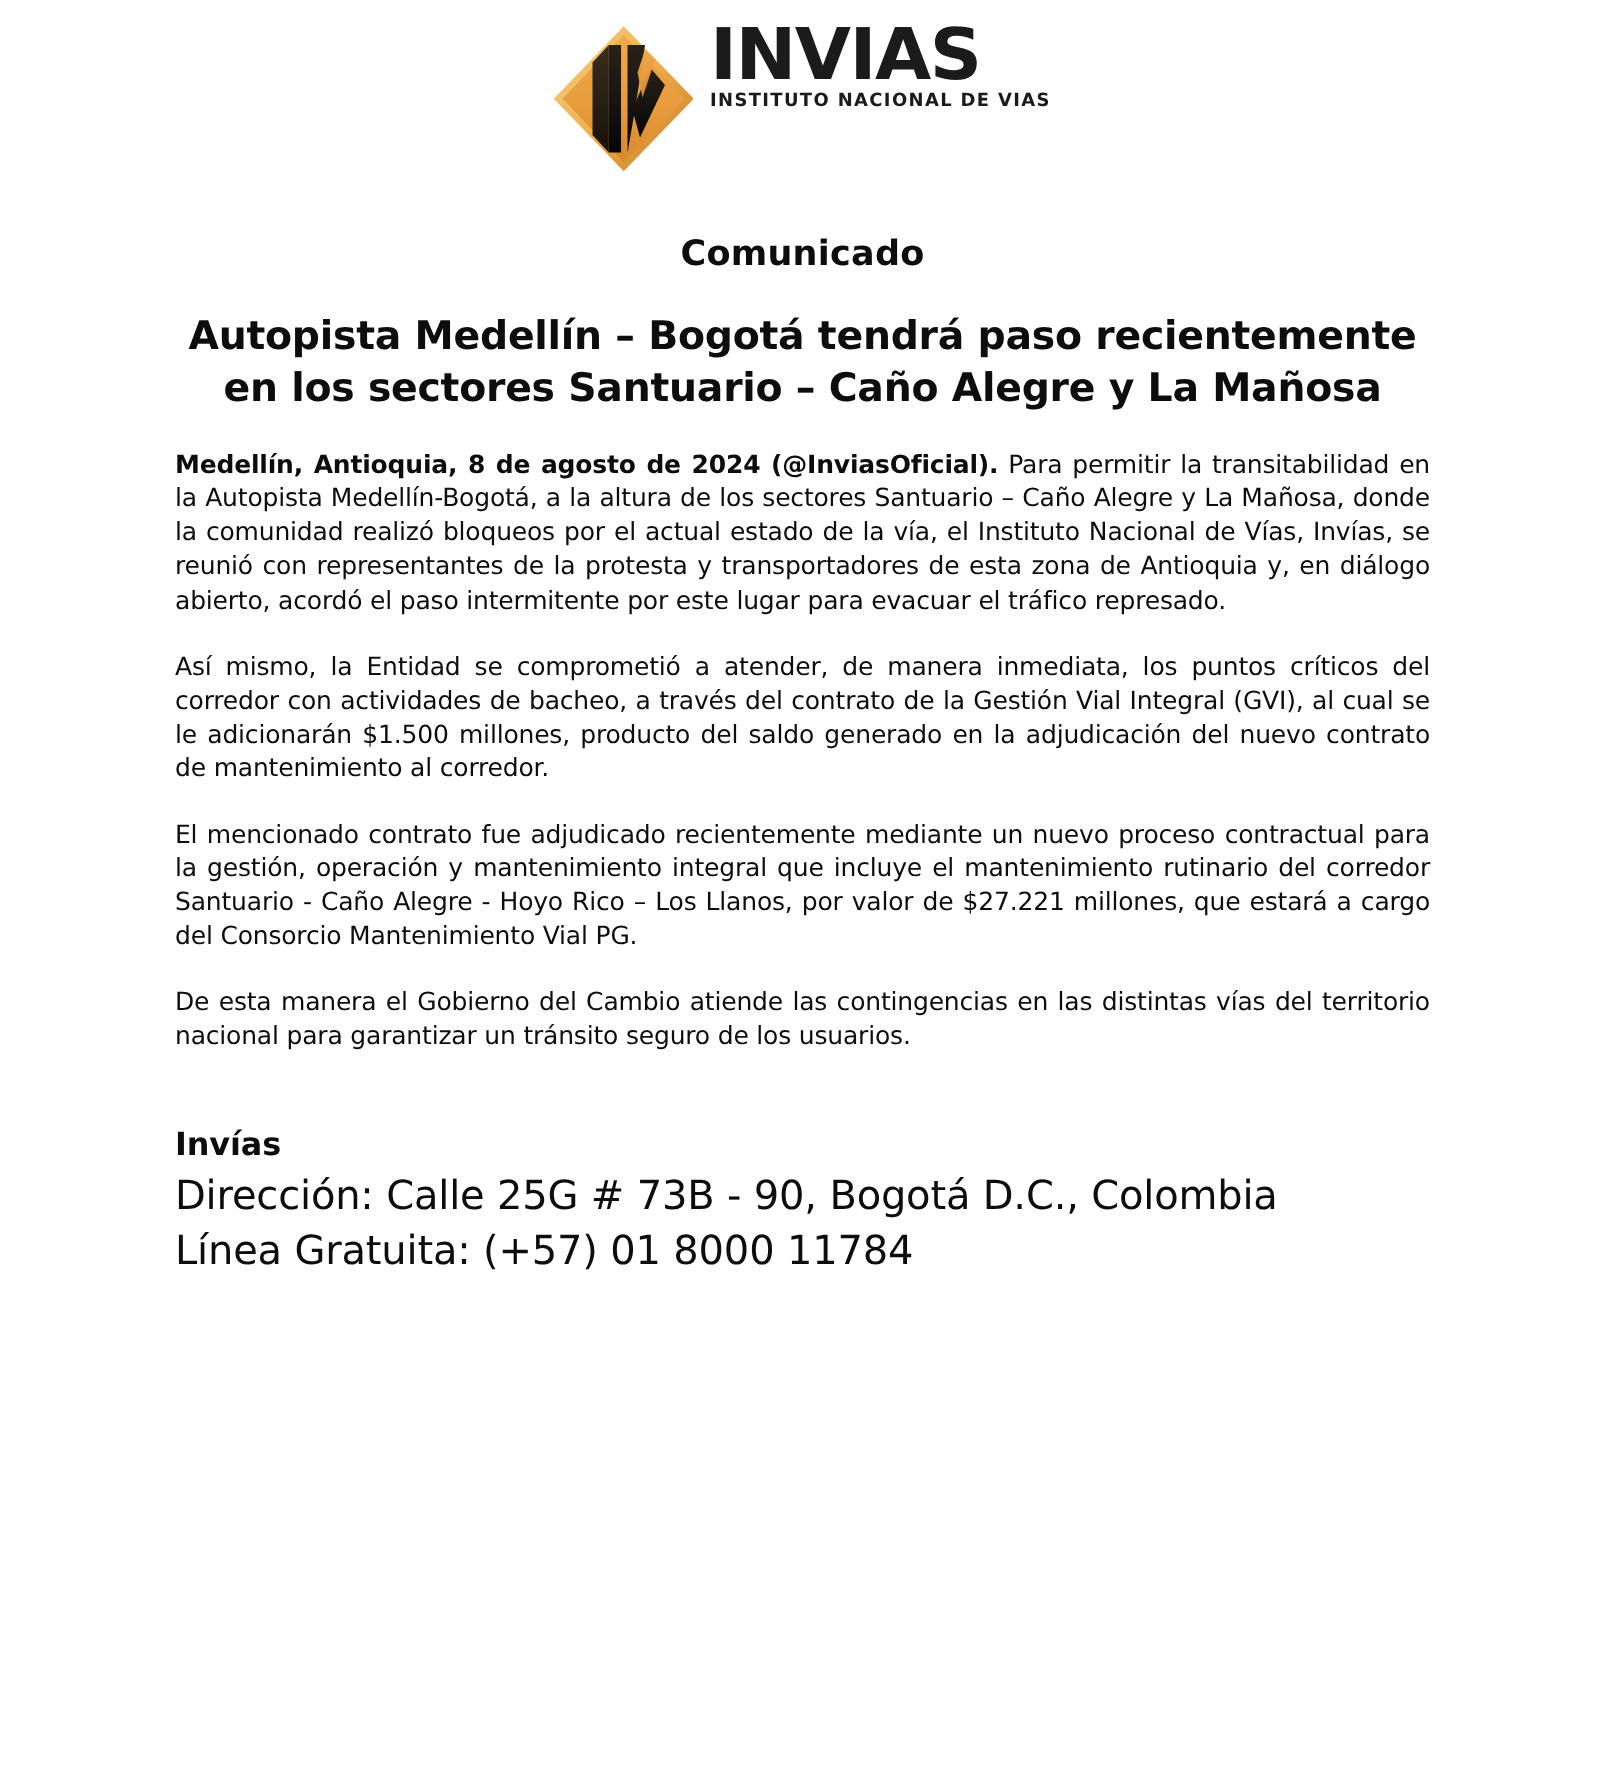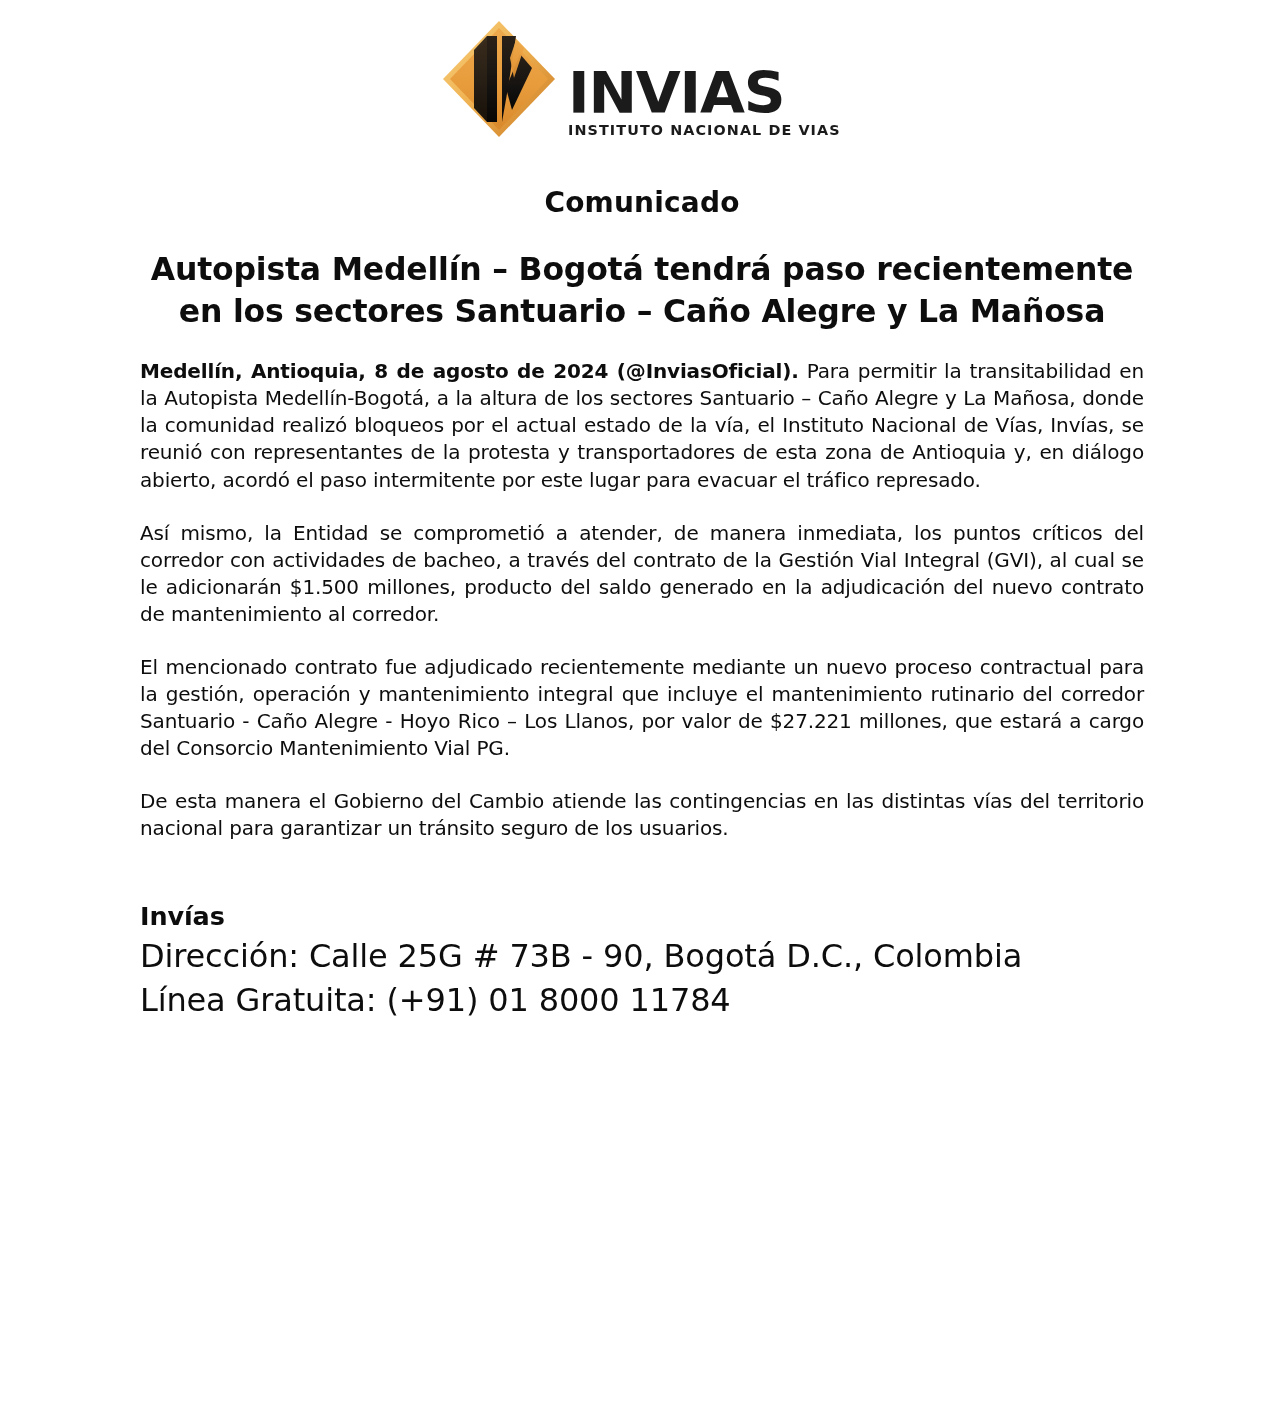--- a/index.html
+++ b/index.html
@@ -22,21 +22,21 @@
     width: 100%;
     height: 150px;
     display: flex;
     align-items: center;
     justify-content: center;
     box-sizing: border-box;
     padding-top: 8px;
   }
   .logo-lockup {
     display: flex;
-    align-items: flex-end;
+    align-items: flex-start;
     gap: 10px;
   }
   .logo-mark {
     width: 118px;
     height: 122px;
     flex: 0 0 auto;
   }
   .logo-wordmark {
     display: flex;
     flex-direction: column;
@@ -195,16 +195,16 @@
 
     <p>El mencionado contrato fue adjudicado recientemente mediante un nuevo proceso contractual para la gestión, operación y mantenimiento integral que incluye el mantenimiento rutinario del corredor Santuario  - Caño Alegre - Hoyo Rico – Los Llanos, por valor de $27.221 millones, que estará a cargo del Consorcio Mantenimiento Vial PG.</p>
 
     <p>De esta manera el Gobierno del Cambio atiende las contingencias en las distintas vías del territorio nacional para garantizar un tránsito seguro de los usuarios.</p>
 
   </section>
 
   <section class="footer">
     <div class="footer-org">Invías</div>
     <div class="footer-line">Dirección: Calle 25G # 73B - 90, Bogotá D.C., Colombia</div>
-    <div class="footer-line">Línea Gratuita: (+91) 01 8000 11784</div>
+    <div class="footer-line">Línea Gratuita: (+57) 01 8000 11784</div>
   </section>
 
 </main>
 
 </body></html>

